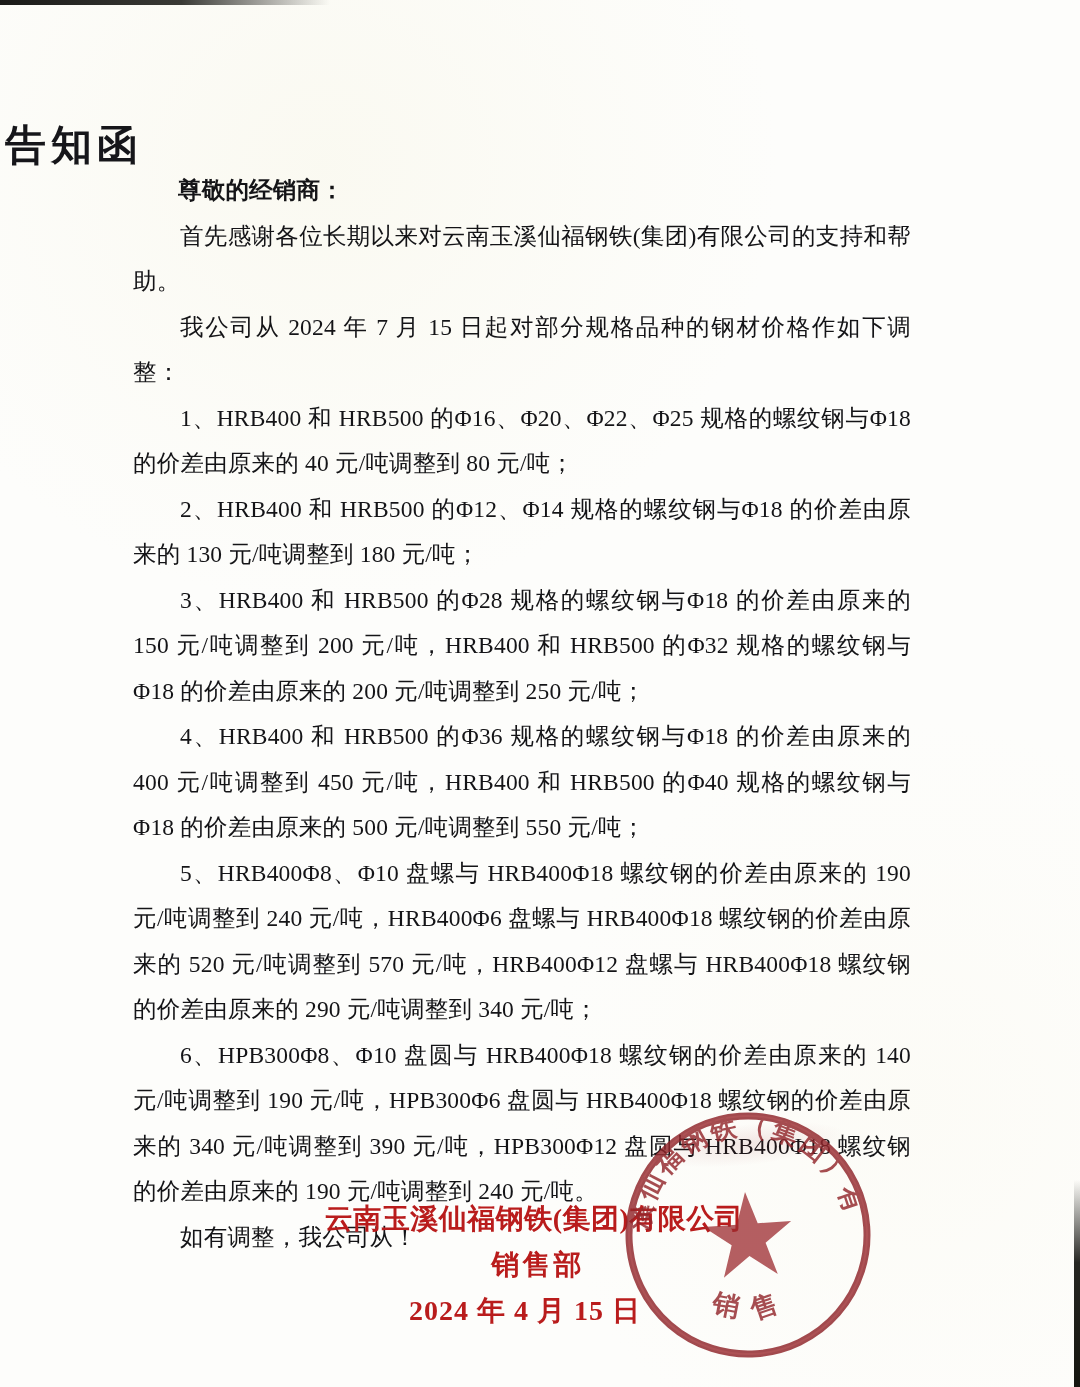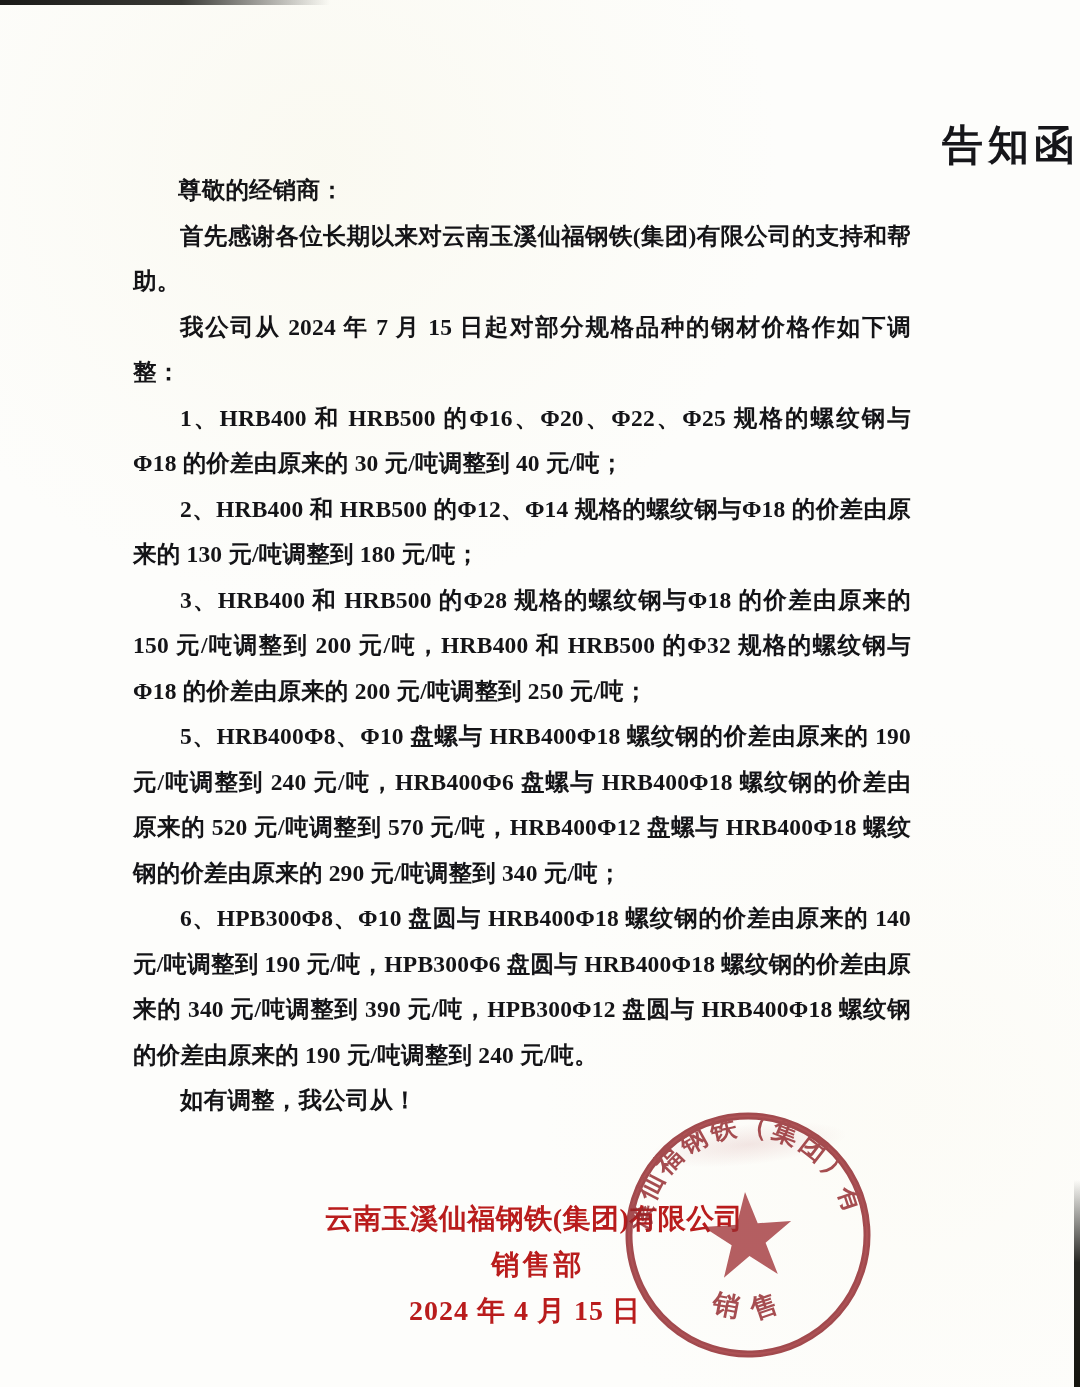--- a/index.html
+++ b/index.html
@@ -51,21 +51,21 @@
     position: absolute;
     inset: 0;
     z-index: 3;
   }
 
   .doc-title {
     position: absolute;
     top: 118px;
     left: 0;
     width: 1080px;
-    text-align: right;
+    text-align: left;
     font-family: "Liberation Serif", "DejaVu Serif", serif;
     font-size: 41px;
     font-weight: bold;
     letter-spacing: 5px;
     color: #16161a;
     text-indent: 5px;
   }
 
   .body-block {
     position: absolute;
@@ -74,21 +74,21 @@
     width: 778px;
   }
 
   .para {
     font-size: 23.5px;
     line-height: 45.5px;
     color: #141417;
     text-align: justify;
     text-justify: inter-ideograph;
     letter-spacing: 0.2px;
-    font-weight: 700;
+    font-weight: 400;
     margin: 0 0 0 0;
   }
   .para.indent2 { text-indent: 47px; }
   .para.salutation {
     text-indent: 45px;
     font-weight: 700;
   }
 
   .sign-block {
     position: absolute;
@@ -151,26 +151,27 @@
     <div class="doc-title">告知函</div>
 
     <div class="body-block">
 
       <p class="para salutation">尊敬的经销商：</p>
 
       <p class="para indent2">首先感谢各位长期以来对云南玉溪仙福钢铁(集团)有限公司的支持和帮助。</p>
 
       <p class="para indent2">我公司从 2024 年 7 月 15 日起对部分规格品种的钢材价格作如下调整：</p>
 
-      <p class="para indent2">1、HRB400 和 HRB500 的Φ16、Φ20、Φ22、Φ25 规格的螺纹钢与Φ18 的价差由原来的 30 元/吨调整到 40 元/吨；</p>
+      <p class="para indent2">1、HRB400 和 HRB500 的Φ16、Φ20、Φ22、Φ25 规格的螺纹钢与Φ18 的价差由原来的 40 元/吨调整到 80 元/吨；</p>
 
       <p class="para indent2">2、HRB400 和 HRB500 的Φ12、Φ14 规格的螺纹钢与Φ18 的价差由原来的 130 元/吨调整到 180 元/吨；</p>
 
       <p class="para indent2">3、HRB400 和 HRB500 的Φ28 规格的螺纹钢与Φ18 的价差由原来的 150 元/吨调整到 200 元/吨，HRB400 和 HRB500 的Φ32 规格的螺纹钢与Φ18 的价差由原来的 200 元/吨调整到 250 元/吨；</p>
 
+      <p class="para indent2">4、HRB400 和 HRB500 的Φ36 规格的螺纹钢与Φ18 的价差由原来的 400 元/吨调整到 450 元/吨，HRB400 和 HRB500 的Φ40 规格的螺纹钢与Φ18 的价差由原来的 500 元/吨调整到 550 元/吨；</p>
 
       <p class="para indent2">5、HRB400Φ8、Φ10 盘螺与 HRB400Φ18 螺纹钢的价差由原来的 190 元/吨调整到 240 元/吨，HRB400Φ6 盘螺与 HRB400Φ18 螺纹钢的价差由原来的 520 元/吨调整到 570 元/吨，HRB400Φ12 盘螺与 HRB400Φ18 螺纹钢的价差由原来的 290 元/吨调整到 340 元/吨；</p>
 
       <p class="para indent2">6、HPB300Φ8、Φ10 盘圆与 HRB400Φ18 螺纹钢的价差由原来的 140 元/吨调整到 190 元/吨，HPB300Φ6 盘圆与 HRB400Φ18 螺纹钢的价差由原来的 340 元/吨调整到 390 元/吨，HPB300Φ12 盘圆与 HRB400Φ18 螺纹钢的价差由原来的 190 元/吨调整到 240 元/吨。</p>
 
       <p class="para indent2">如有调整，我公司从！</p>
 
     </div>
 
     <div class="seal-smudge"></div>

